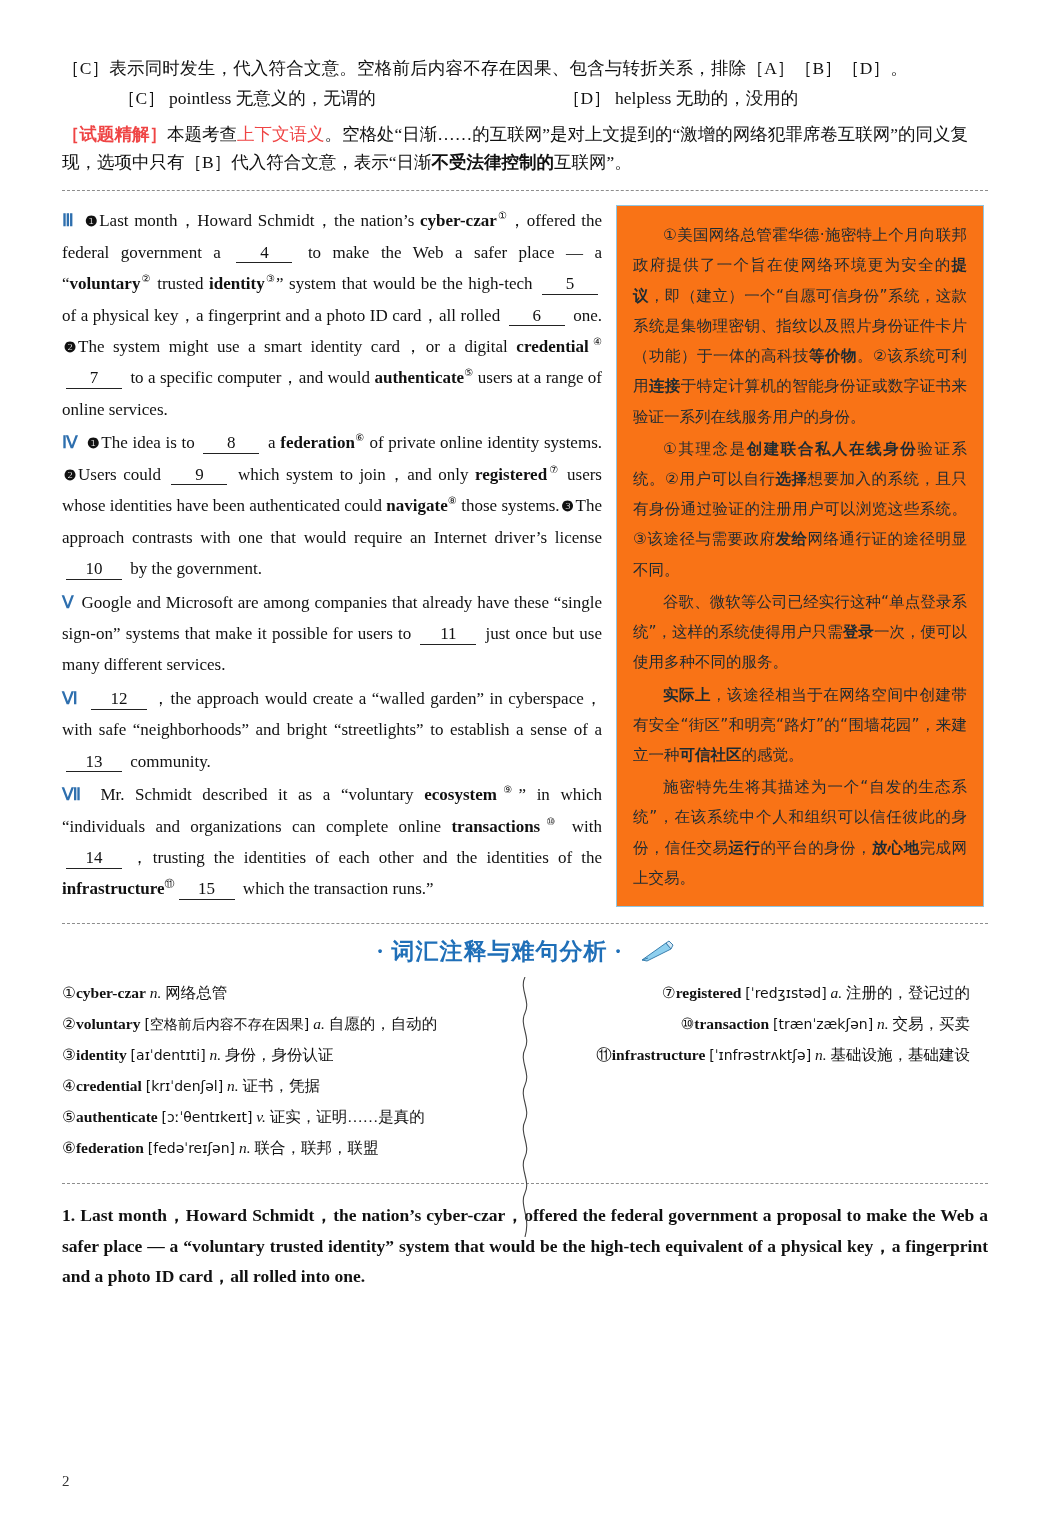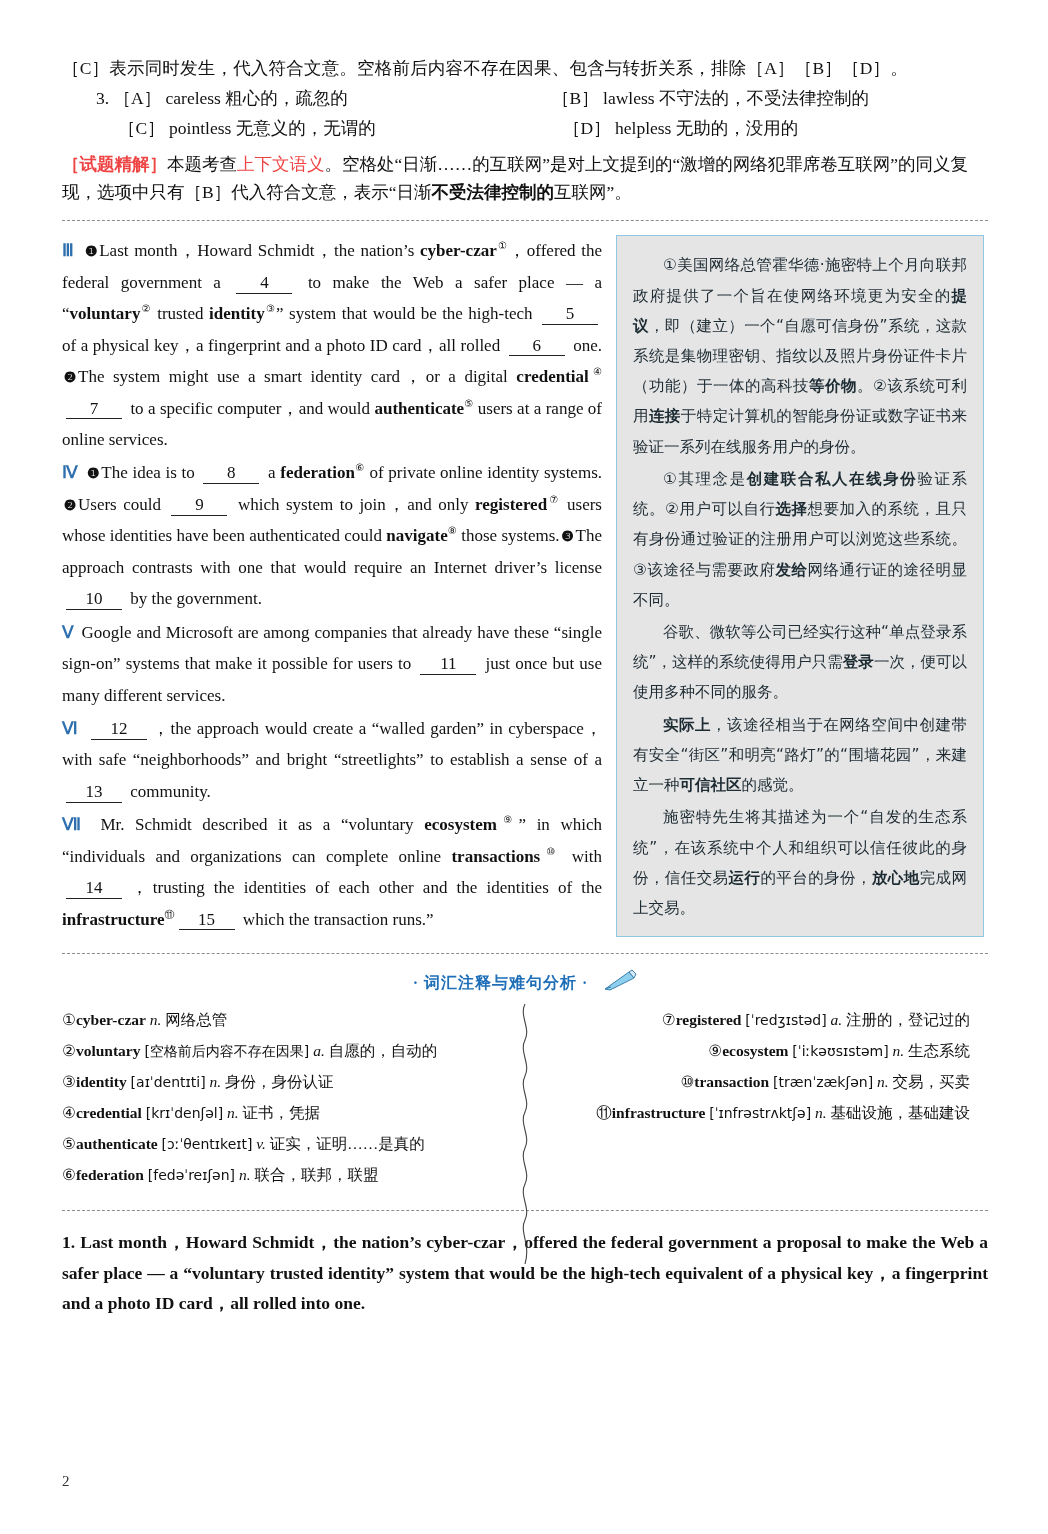--- a/index.html
+++ b/index.html
@@ -79,21 +79,21 @@
     text-align: center;
     line-height: 1.1;
     margin: 0 4px;
     vertical-align: baseline;
   }
   .sup { font-size: 10px; vertical-align: super; }
   .kw { font-weight: bold; }
 
   .col-right {
     width: 368px;
-    background: #e5e5e5;
+    background: #f97316;
     border: 1px solid #8fc6e2;
     padding: 14px 16px 10px 16px;
     box-sizing: border-box;
     font-family: "DejaVu Sans", sans-serif;
     font-size: 15.5px;
     line-height: 1.95;
     color: #1d2b33;
     text-align: justify;
   }
   .col-right p { margin: 0 0 2px 0; text-indent: 30px; }
@@ -102,21 +102,21 @@
   
   .vocab-sep {
     margin-top: 16px;
     border-top: 1px dashed #8d8d8d;
     padding-top: 12px;
   }
   .vocab-title {
     text-align: center;
     color: #1f6fb8;
     font-weight: bold;
-    font-size: 16px;
+    font-size: 23px;
     letter-spacing: 1px;
     position: relative;
   }
   .pen {
     display: inline-block;
     margin-left: 10px;
     transform: translateY(3px);
   }
   .vocab-cols {
     margin-top: 10px;
@@ -160,33 +160,20 @@
   }
 </style>
 </head>
 <body>
 
 <div class="page">
 
   <div class="top-block">
     <div class="top-line-1">［C］表示同时发生，代入符合文意。空格前后内容不存在因果、包含与转折关系，排除［A］［B］［D］。</div>
 
-    <div class="opt-row">
-      <div class="col first">
-        <span>3.</span>
-        <span>［A］</span>
-        <span class="en">careless</span>
-        <span>粗心的，疏忽的</span>
-      </div>
-      <div class="col second">
-        <span>［B］</span>
-        <span class="en">lawless</span>
-        <span>不守法的，不受法律控制的</span>
-      </div>
-    </div>
 
     <div class="opt-row">
       <div class="col first" style="padding-left:30px;">
         <span>［C］</span>
         <span class="en">pointless</span>
         <span>无意义的，无谓的</span>
       </div>
       <div class="col second">
         <span>［D］</span>
         <span class="en">helpless</span>
@@ -245,21 +232,20 @@
       <div class="vocab-col left" id="vocab-left">
           <div class="vocab-item"><span>①</span><span class="w">cyber-czar</span> <span class="pos">n.</span> <span>网络总管</span></div>
           <div class="vocab-item"><span>②</span><span class="w">voluntary</span> <span class="ipa">[空格前后内容不存在因果]</span> <span class="pos">a.</span> <span>自愿的，自动的</span></div>
           <div class="vocab-item"><span>③</span><span class="w">identity</span> <span class="ipa">[aɪˈdentɪti]</span> <span class="pos">n.</span> <span>身份，身份认证</span></div>
           <div class="vocab-item"><span>④</span><span class="w">credential</span> <span class="ipa">[krɪˈdenʃəl]</span> <span class="pos">n.</span> <span>证书，凭据</span></div>
           <div class="vocab-item"><span>⑤</span><span class="w">authenticate</span> <span class="ipa">[ɔːˈθentɪkeɪt]</span> <span class="pos">v.</span> <span>证实，证明……是真的</span></div>
           <div class="vocab-item"><span>⑥</span><span class="w">federation</span> <span class="ipa">[fedəˈreɪʃən]</span> <span class="pos">n.</span> <span>联合，联邦，联盟</span></div>
         </div>
       <div class="vocab-col right" id="vocab-right">
           <div class="vocab-item"><span>⑦</span><span class="w">registered</span> <span class="ipa">[ˈredʒɪstəd]</span> <span class="pos">a.</span> <span>注册的，登记过的</span></div>
-          <div class="vocab-item"><span>⑨</span><span class="w">ecosystem</span> <span class="ipa">[ˈiːkəʊsɪstəm]</span> <span class="pos">n.</span> <span>生态系统</span></div>
           <div class="vocab-item"><span>⑩</span><span class="w">transaction</span> <span class="ipa">[trænˈzækʃən]</span> <span class="pos">n.</span> <span>交易，买卖</span></div>
           <div class="vocab-item"><span>⑪</span><span class="w">infrastructure</span> <span class="ipa">[ˈɪnfrəstrʌktʃə]</span> <span class="pos">n.</span> <span>基础设施，基础建设</span></div>
         </div>
     </div>
   </div>
 
   <div class="bottom-sent">
     <span class="lead">1.</span>
     <span>Last month，Howard Schmidt，the nation’s cyber-czar，offered the federal government a proposal to make the Web a safer place — a “voluntary trusted identity” system that would be the high-tech equivalent of a physical key，a fingerprint and a photo ID card，all rolled into one.</span>
   </div>

